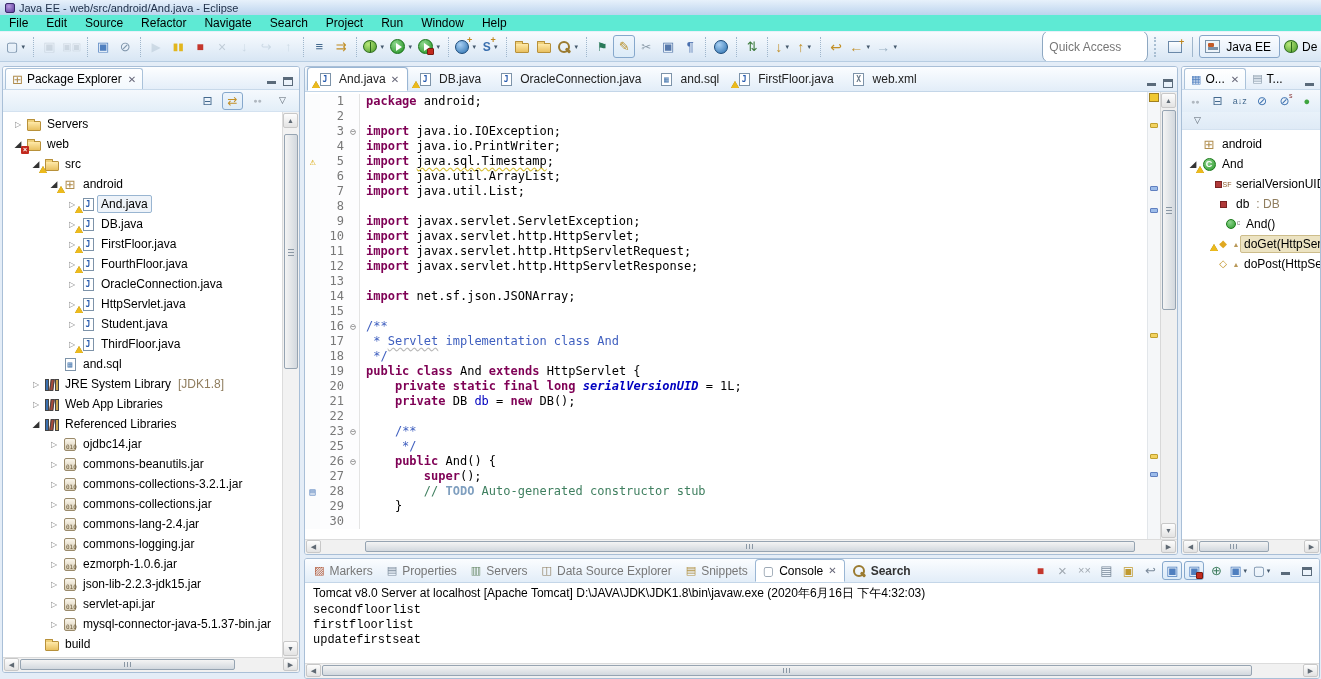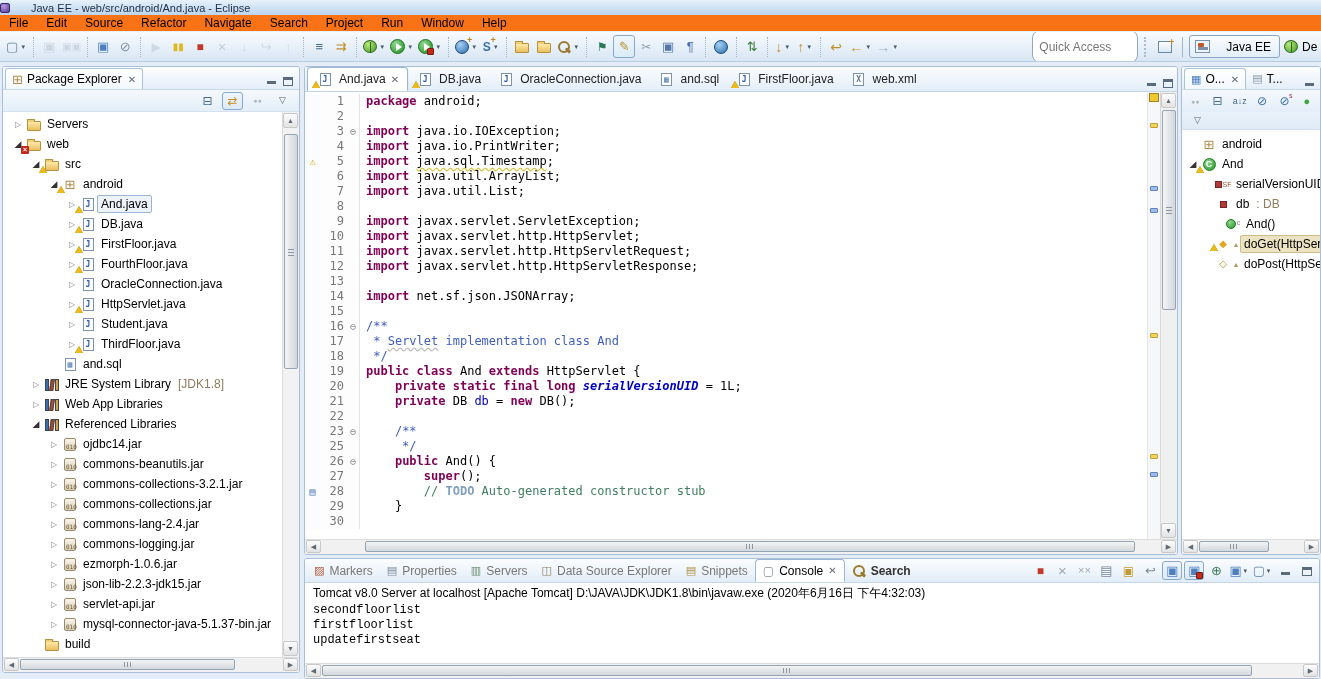--- a/index.html
+++ b/index.html
@@ -1,38 +1,38 @@
 <!DOCTYPE html>
 <html><head>
 <meta charset="utf-8">
 <style>
   *{box-sizing:border-box;margin:0;padding:0}
   html,body{width:1321px;height:679px;overflow:hidden}
   body{position:relative;font-family:"Liberation Sans","DejaVu Sans",sans-serif;background:#e4edf7;font-size:12px;color:#000}
 
   
-  #titlebar{height:15px;background:linear-gradient(#e7f1fb,#bcd4ee);display:flex;align-items:center;gap:21px;font-size:11px;color:#20314a;overflow:hidden}
+  #titlebar{height:15px;background:linear-gradient(#e7f1fb,#bcd4ee);display:flex;align-items:center;gap:4px;padding-left:5px;font-size:11px;color:#20314a;overflow:hidden}
   .win-ico{width:10px;height:10px;border-radius:2px;background:radial-gradient(circle at 35% 30%,#b89ae0,#5a3a9a);border:1px solid #3a2a6a;flex:none}
-  #menubar{height:16px;background:#f97316;display:flex;align-items:center;font-size:12px}
+  #menubar{height:16px;background:#5eead4;display:flex;align-items:center;font-size:12px}
   .menu{padding:0 9px;height:16px;display:flex;align-items:center;cursor:default}
   #toolbar{height:31px;background:linear-gradient(#f8fbfe,#d8e6f4);border-top:1px solid #e8f1fa;border-bottom:1px solid #b7cde2;display:flex;align-items:center;padding:0 3px;overflow:hidden;white-space:nowrap}
   #tb-left{display:flex;align-items:center;min-width:0}
   .tbgroup{display:flex;align-items:center;padding:0 1px}
   .gsep{width:1px;height:20px;border-left:1px dotted #9fb6cc;margin:0 3px}
   .tbbtn{display:flex;align-items:center;justify-content:center;height:23px;min-width:22px;padding:0 1px;border:1px solid transparent;border-radius:3px;background:none;gap:1px}
   .tbbtn.pressed{border-color:#86a8cc;background:linear-gradient(#eef5fc,#dcebf8)}
   .tbbtn.dis{opacity:.42}
   .dd{font-size:7px;color:#44586c;width:8px;text-align:center}
   .ic{display:inline-flex;align-items:center;justify-content:center;font-size:13px;line-height:1;position:relative}
   #tb-right{margin-left:auto;display:flex;align-items:center;gap:4px;flex:none}
   #quick-access{width:106px;height:33px;border:1px solid #8ea8c2;border-radius:8px;font-size:12px;padding:7px 6px;color:#444;background:#fff}
   #quick-access::placeholder{color:#777}
   .vline{width:1px;height:20px;background:#9fb6cc;margin:0 2px}
   .dotsep{width:4px;height:20px;border-left:2px dotted #a8bed2;margin:0 2px}
-  #jee-btn{display:flex;align-items:center;gap:16px;border:1px solid #88a6c8;border-radius:3px;background:linear-gradient(#fafcff,#e3eefa);padding:2px 8px 2px 5px;font-size:12px;height:23px}
+  #jee-btn{display:flex;align-items:center;gap:6px;border:1px solid #88a6c8;border-radius:3px;background:linear-gradient(#fafcff,#e3eefa);padding:2px 8px 2px 5px;font-size:12px;height:23px}
   #debug-persp{display:flex;align-items:center;gap:4px;border:none;background:none;font-size:12px;height:23px;width:34px;overflow:hidden;flex:none}
 
   
   .i-run{width:15px;height:15px;border-radius:50%;background:radial-gradient(circle at 35% 30%,#8fd88f,#1e8f1e);border:1px solid #157015;position:relative;flex:none}
   .i-run::after{content:"";position:absolute;left:5px;top:3px;border-left:6px solid #fff;border-top:4px solid transparent;border-bottom:4px solid transparent}
   .bdg-red{position:absolute;right:-2px;bottom:-2px;width:7px;height:7px;background:#c22a1e;border:1px solid #7a1a10;border-radius:1px}
   .i-bug{width:14px;height:13px;border-radius:50%;background:radial-gradient(circle at 35% 30%,#b8e87a,#4a9a2a);border:1px solid #2a6a1a;position:relative;flex:none}
   .i-bug::after{content:"";position:absolute;left:6px;top:1px;width:1px;height:10px;background:#2a6a1a}
   .i-globe{width:14px;height:14px;border-radius:50%;background:radial-gradient(circle at 35% 30%,#a8d0f4,#2a6fae);border:1px solid #1a4a7a;position:relative;flex:none}
   .i-mag{width:14px;height:14px;position:relative;flex:none}

